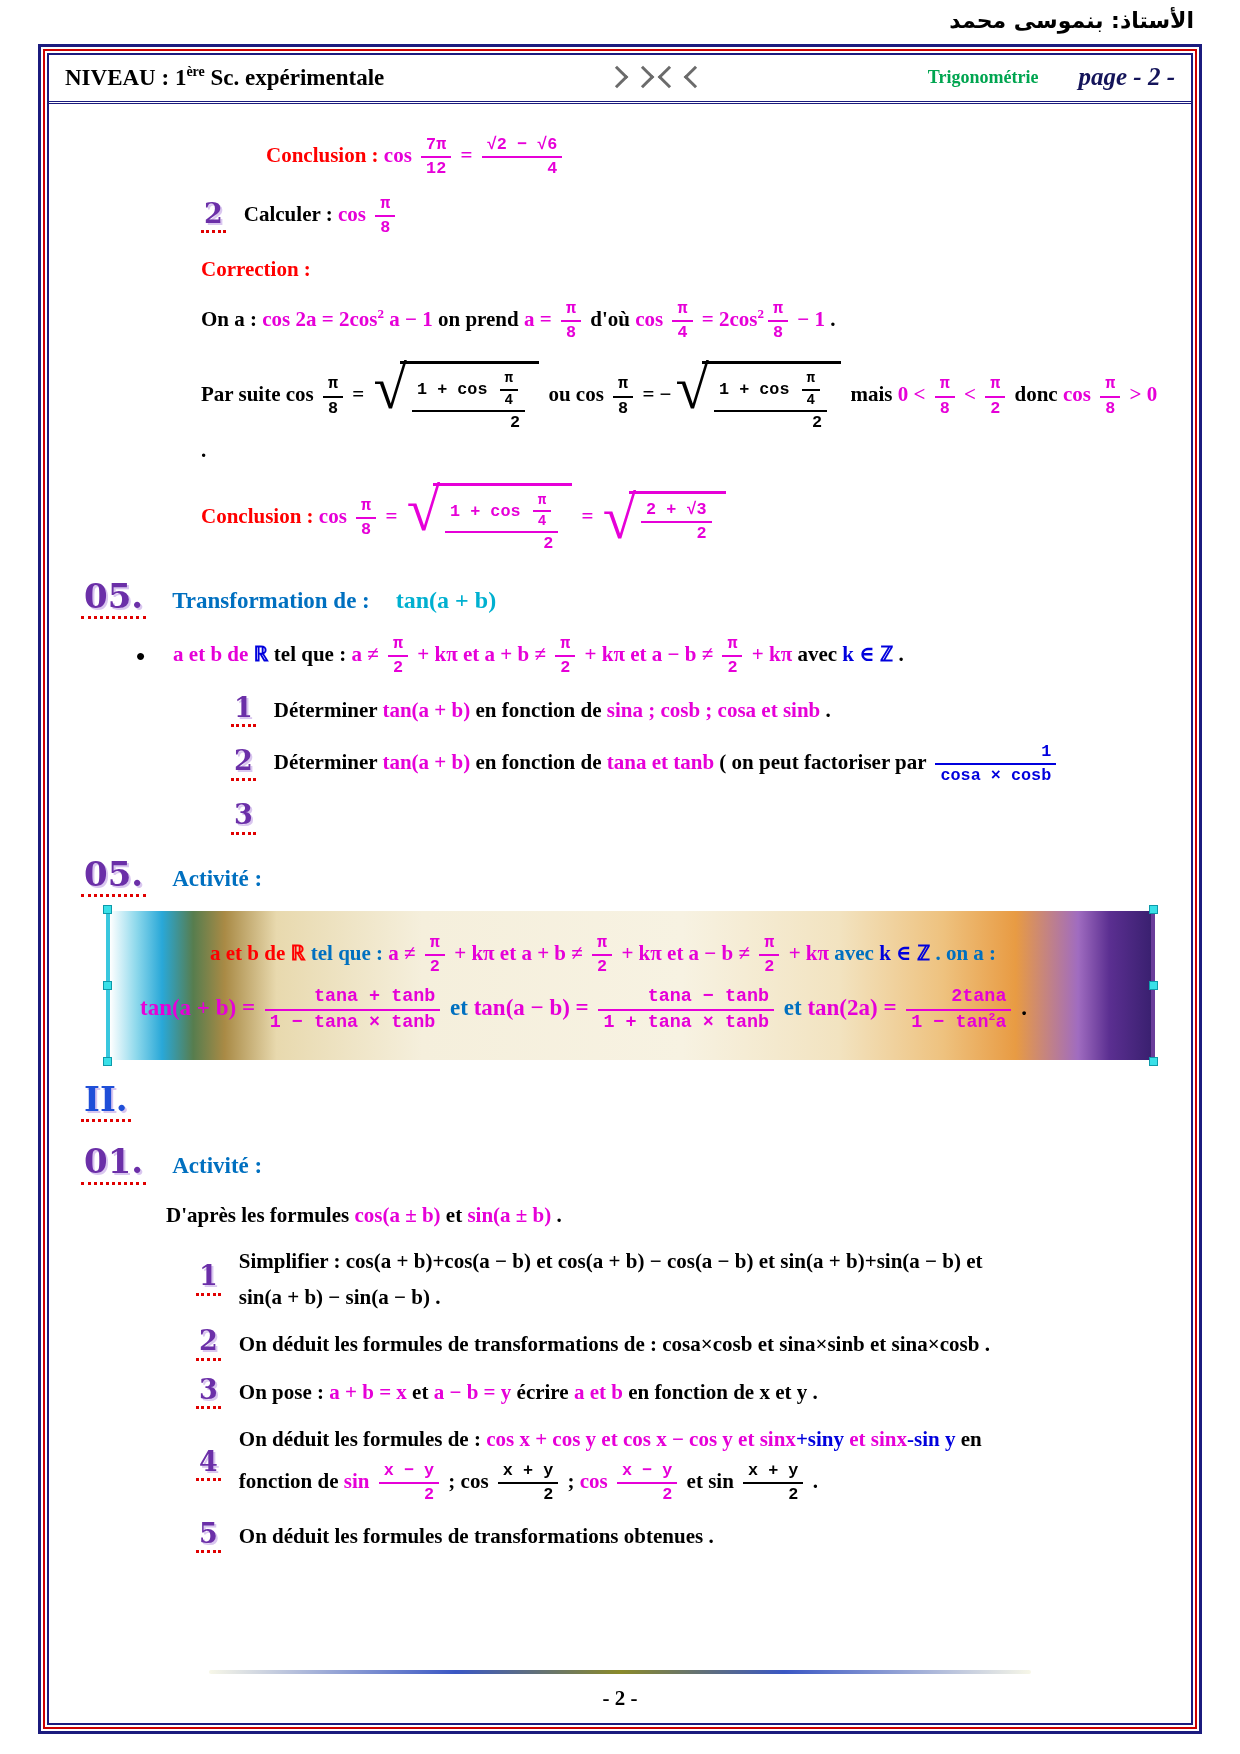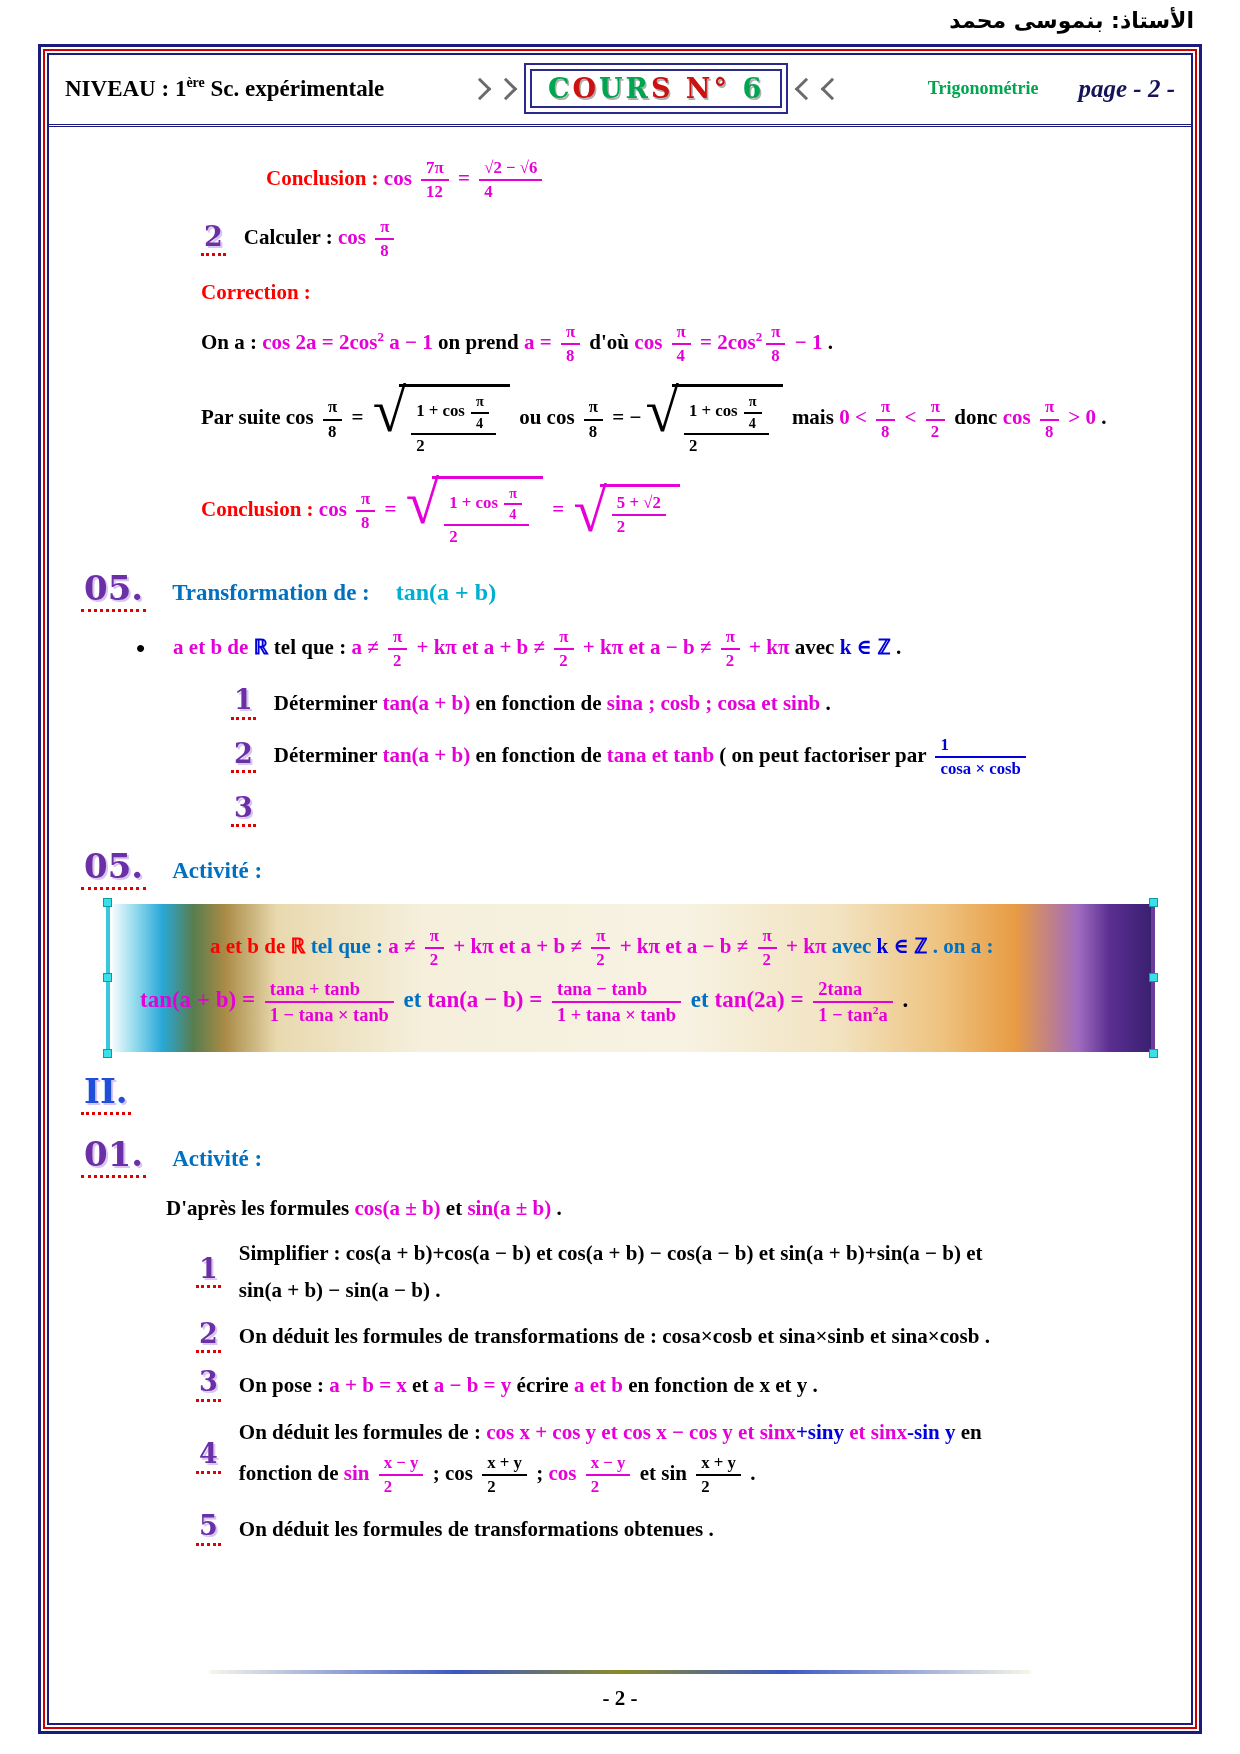--- a/index.html
+++ b/index.html
@@ -60,21 +60,21 @@
     font-family: "DejaVu Serif", serif; font-weight: bold; color: #6b2fa8;
     border-bottom: 3px dotted #e00000; line-height: 1.05; display: inline-block;
     padding: 0 3px 2px; text-shadow: 2px 2px 0 #d9c6ef;
   }
   .orn-big { font-size: 34px; }
   .orn-med { font-size: 27px; }
   .orn-blue { color: #1f4fd8; }
 
   
   .msup { vertical-align: super; font-size: 0.62em; line-height: 0; }
-  .frac { display: inline-block; vertical-align: middle; text-align: left; font-size: 0.8em; line-height: 1.2; margin: 0 4px; }
+  .frac { display: inline-block; vertical-align: middle; text-align: right; font-size: 0.8em; line-height: 1.2; margin: 0 4px; font-family: Liberation Mono, monospace; }
   .fnum { display: block; border-bottom: 2px solid currentColor; padding: 0 5px 1px; }
   .fden { display: block; padding: 1px 5px 0; }
   .frac .frac { font-size: 0.85em; margin: 0 2px; }
   .sqrt { display: inline-flex; vertical-align: middle; align-items: flex-start; margin: 0 4px; }
   .rad  { font-size: 2.9em; line-height: 1; font-weight: 400; margin-right: -7px; }
   .rbody { border-top: 3px solid currentColor; padding: 6px 10px 2px 8px; margin-top: 3px; display: inline-flex; align-items: center; }
 
   
   .prop-box {
     margin: 14px 10px 14px 25px; position: relative; padding: 14px 30px 18px;
@@ -109,21 +109,20 @@
     <div class="frame-mid">
       <div class="frame-inner">
 
         <div class="header-band">
           <div class="niveau">
             <span>NIVEAU : 1</span><sup>ère</sup><span> Sc. expérimentale</span>
           </div>
           <div class="badge-zone">
             <span class="chev chev-r45"></span>
             <span class="chev chev-r45"></span>
-            <div class="course-badge"><span style="color: rgb(0, 165, 80);">C</span><span style="color: rgb(204, 17, 17);">O</span><span style="color: rgb(0, 165, 80);">U</span><span style="color: rgb(0, 165, 80);">R</span><span style="color: rgb(204, 17, 17);">S</span><span style="color: rgb(204, 17, 17);"> N° </span><span style="color: rgb(0, 165, 80);">6</span></div>
             <span class="chev chev-l45"></span>
             <span class="chev chev-l45"></span>
           </div>
           <div class="right-head">
             <span class="subject">Trigonométrie</span>
             <span class="page-label">page - 2 -</span>
           </div>
         </div>
 
         <div class="content">
@@ -162,21 +161,21 @@
                 <span class="rbody">
                   <span class="frac">
                     <span class="fnum"><span>1 + cos </span><span class="frac"><span class="fnum">π</span><span class="fden">4</span></span></span>
                     <span class="fden">2</span>
                   </span>
                 </span>
               </span><span style="color: rgb(230, 0, 216);"> = </span><span class="sqrt" style="color: rgb(230, 0, 216);">
                 <span class="rad">√</span>
                 <span class="rbody">
                   <span class="frac">
-                    <span class="fnum">5 + √2</span>
+                    <span class="fnum">2 + √3</span>
                     <span class="fden">2</span>
                   </span>
                 </span>
               </span></div>
 
           <div class="sec-row">
             <span class="orn orn-big">05.</span>
             <span class="sec-title">Transformation de :</span>
             <span class="mtext row" style="margin:0;font-size:24px;"><span style="color: rgb(0, 176, 208);">tan(a + b)</span></span>
           </div>

